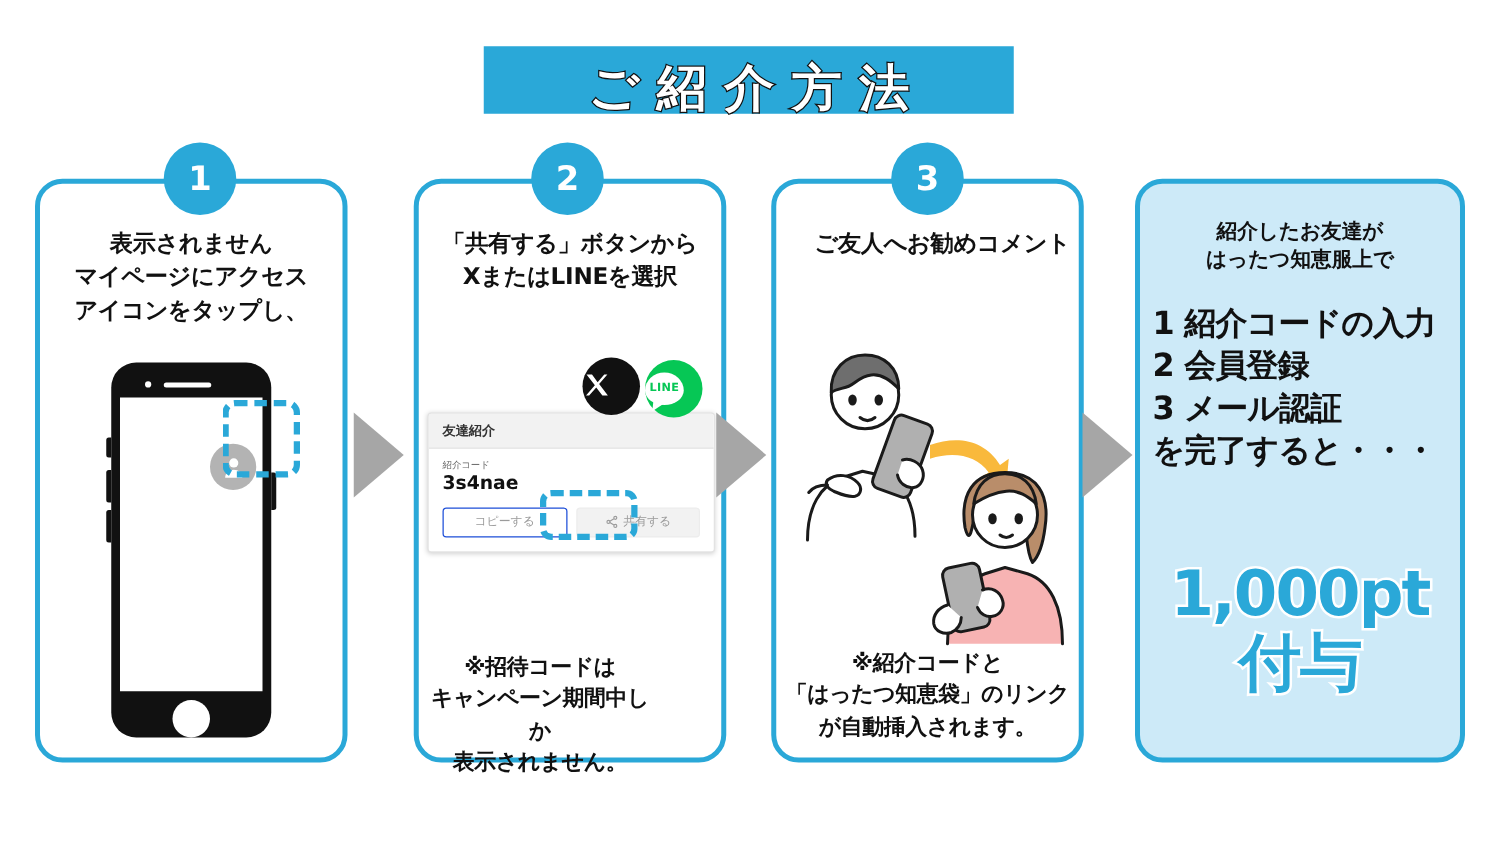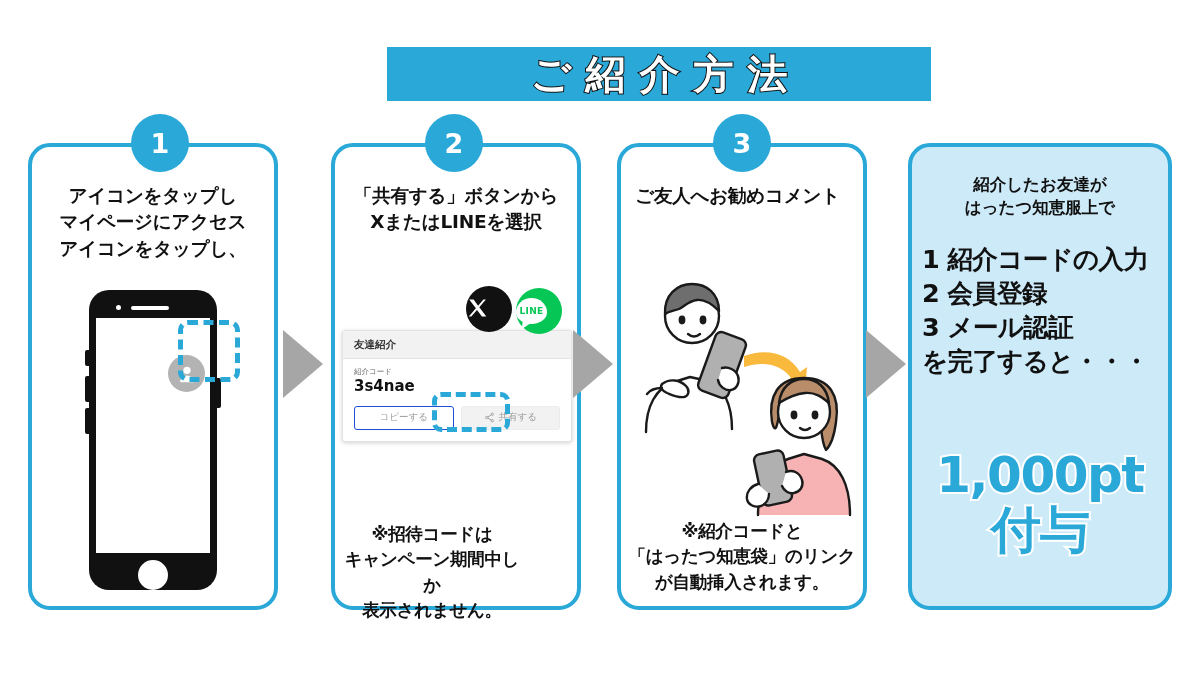--- a/index.html
+++ b/index.html
@@ -1,22 +1,22 @@
 <!DOCTYPE html>
 <html><head>
 <meta charset="utf-8">
 <style>
   html,body{margin:0;padding:0;background:#ffffff;}
   body{width:1200px;height:675px;overflow:hidden;
        font-family:"DejaVu Sans","Liberation Sans",sans-serif;}
   .stage{position:relative;width:1200px;height:675px;background:#fff;}
 
   
-  .title-banner{position:absolute;left:387px;top:37px;width:544px;height:54px;
-    background:#2aa8d8;display:flex;align-items:center;justify-content:center;margin-top:10px;}
+  .title-banner{position:absolute;left:387px;top:37px;width:424px;height:54px;
+    background:#2aa8d8;display:flex;align-items:flex-end;justify-content:center;}
   .title-text{font-size:40px;font-weight:700;color:#ffffff;letter-spacing:14px;
     text-indent:14px;line-height:1;
     -webkit-text-stroke:2px #111;paint-order:stroke fill;}
 
   
   .panel{position:absolute;border:4px solid #2aa8d8;border-radius:22px;
     background:#ffffff;box-sizing:border-box;}
   .panel.filled{background:#cdeaf8;}
   #panel1{left:28px;top:143px;width:250px;height:467px;}
   #panel2{left:331px;top:143px;width:250px;height:467px;}
@@ -29,21 +29,21 @@
     justify-content:center;font-size:27px;font-weight:700;z-index:6;}
   #badge1{left:131px;top:114px;}
   #badge2{left:425px;top:114px;}
   #badge3{left:713px;top:114px;}
 
   
   .head{position:absolute;text-align:center;font-weight:700;color:#111;
     font-size:18.5px;line-height:1.42;letter-spacing:-0.2px;z-index:4;}
   #head1{left:38px;top:183px;width:230px;}
   #head2{left:336px;top:183px;width:240px;}
-  #head3{left:596px;top:183px;width:244px;text-align:right;}
+  #head3{left:632px;top:183px;width:244px;}
 
   
   .note{position:absolute;text-align:center;font-weight:700;color:#111;
     font-size:17.5px;line-height:1.45;letter-spacing:-0.3px;z-index:4;}
   #note2{left:336px;top:522px;width:192px;}
   #note3{left:618px;top:519px;width:248px;}
 
   
   .connector{position:absolute;width:0;height:0;border-top:34px solid transparent;
     border-bottom:34px solid transparent;border-left:40px solid #a6a6a6;z-index:5;}
@@ -129,21 +129,21 @@
     <div class="title-text">ご紹介方法</div>
   </div>
 
   <div class="connector" id="conn1"></div>
   <div class="connector" id="conn2"></div>
   <div class="connector" id="conn3"></div>
 
   <div class="panel" id="panel1"></div>
   <div class="badge" id="badge1">1</div>
   <div class="head" id="head1">
-    <div>アイコンをタップし</div>
+    <div>表示されません</div>
     <div>マイページにアクセス</div>
     <div>アイコンをタップし、</div>
   </div>
 
   <div class="phone">
     <div class="phone-cam"></div>
     <div class="phone-speaker"></div>
     <div class="phone-btn btn-vol1"></div>
     <div class="phone-btn btn-vol2"></div>
     <div class="phone-btn btn-vol3"></div>

